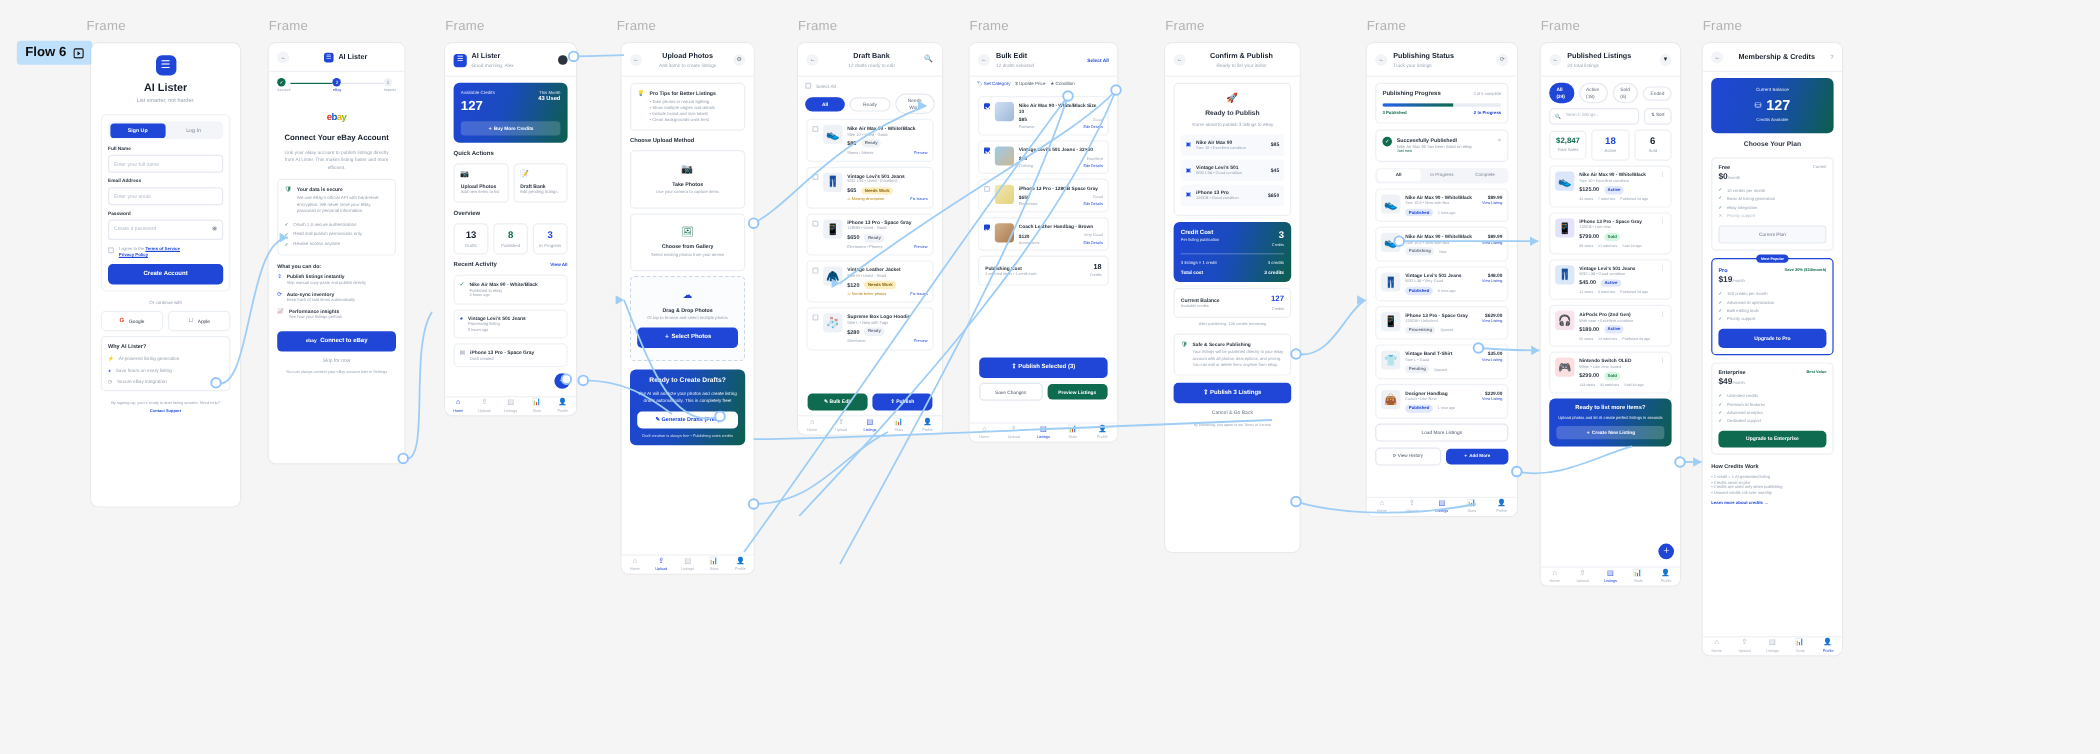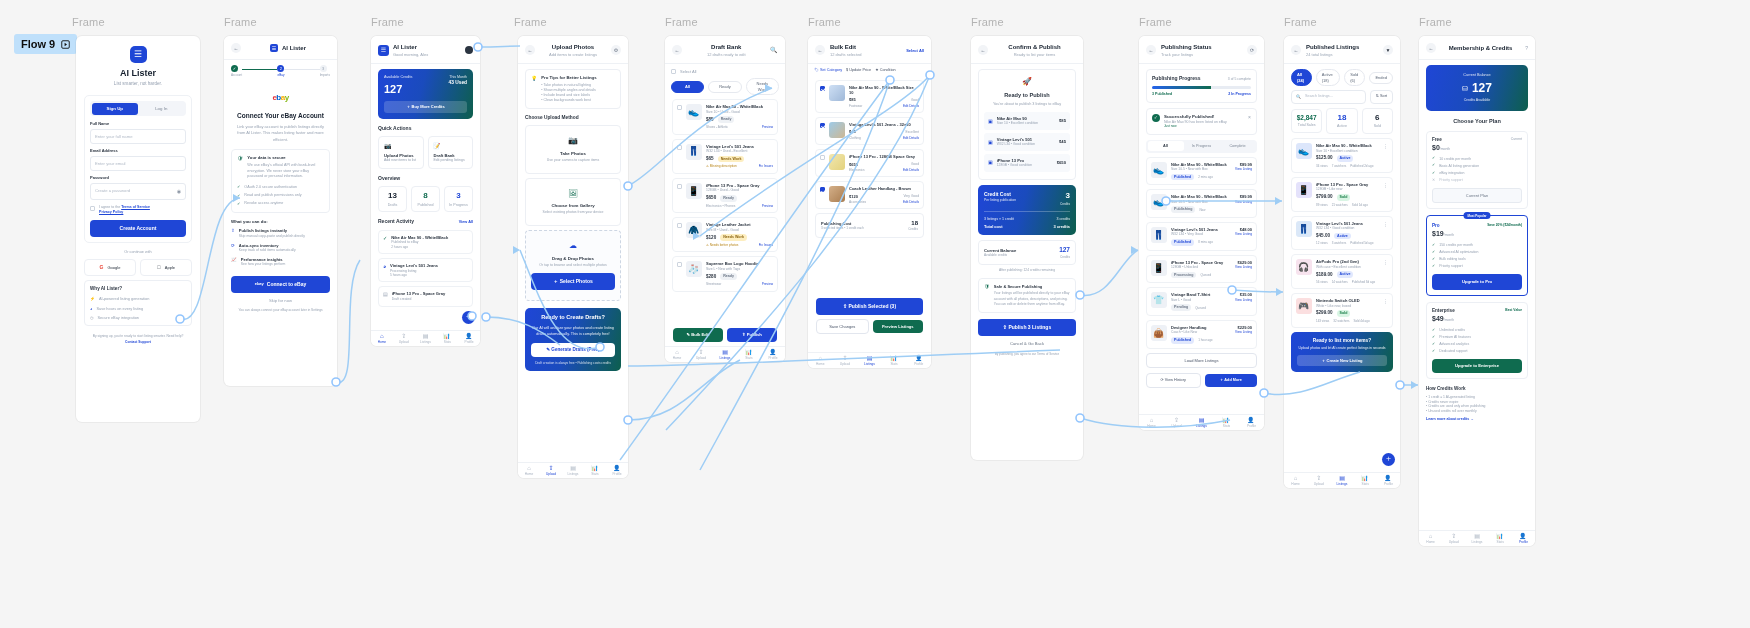--- a/index.html
+++ b/index.html
@@ -72,21 +72,21 @@
   <div class="frame-label" style="left:371px;top:16px">Frame</div>
   <div class="frame-label" style="left:514px;top:16px">Frame</div>
   <div class="frame-label" style="left:665px;top:16px">Frame</div>
   <div class="frame-label" style="left:808px;top:16px">Frame</div>
   <div class="frame-label" style="left:971px;top:16px">Frame</div>
   <div class="frame-label" style="left:1139px;top:16px">Frame</div>
   <div class="frame-label" style="left:1284px;top:16px">Frame</div>
   <div class="frame-label" style="left:1419px;top:16px">Frame</div>
 
   <div class="flow-badge">
-    <span>Flow 9</span>
+    <span>Flow 6</span>
     <svg width="9" height="9" viewBox="0 0 12 12">
         <rect x="1" y="1" width="10" height="10" rx="1.5" fill="none" stroke="#0d0d0d" stroke-width="1.2"></rect>
         <path d="M4.8 3.7 8 6 4.8 8.3z" fill="#0d0d0d"></path>
       </svg>
   </div>
 
   <div class="frame" style="left:76px;top:36px;width:124px;height:386px">
     <div class="ph">
       <div style="padding:10px 8px 6px;text-align:center">
         <div style="width:17px;height:17px;border-radius:5px;background:#1f46d6;margin:0 auto;display:flex;align-items:center;justify-content:center;color:#fff;font-size:9px">☰</div>

